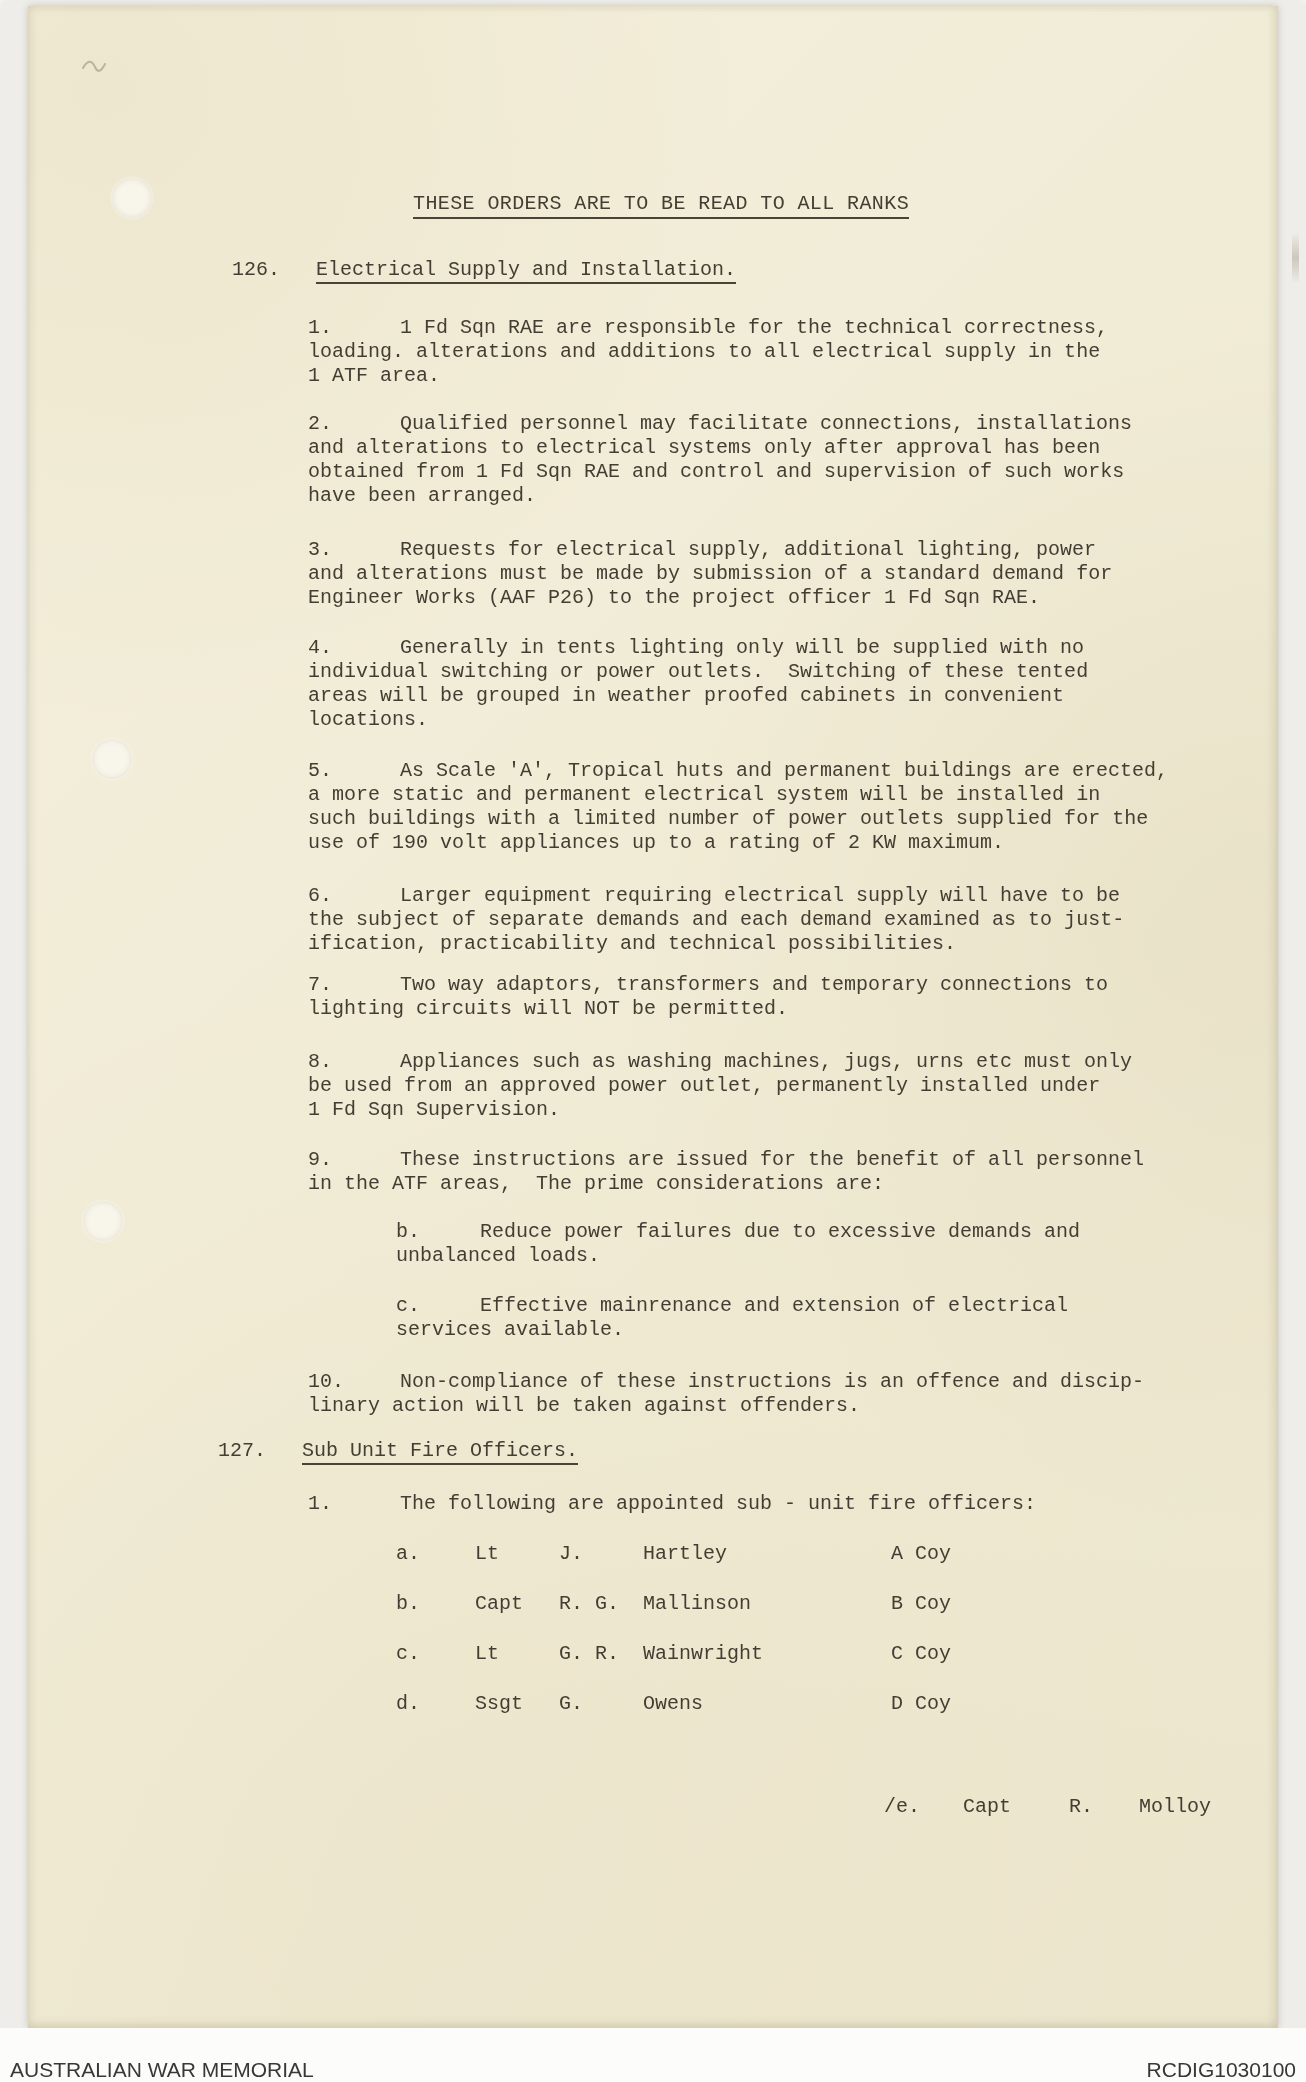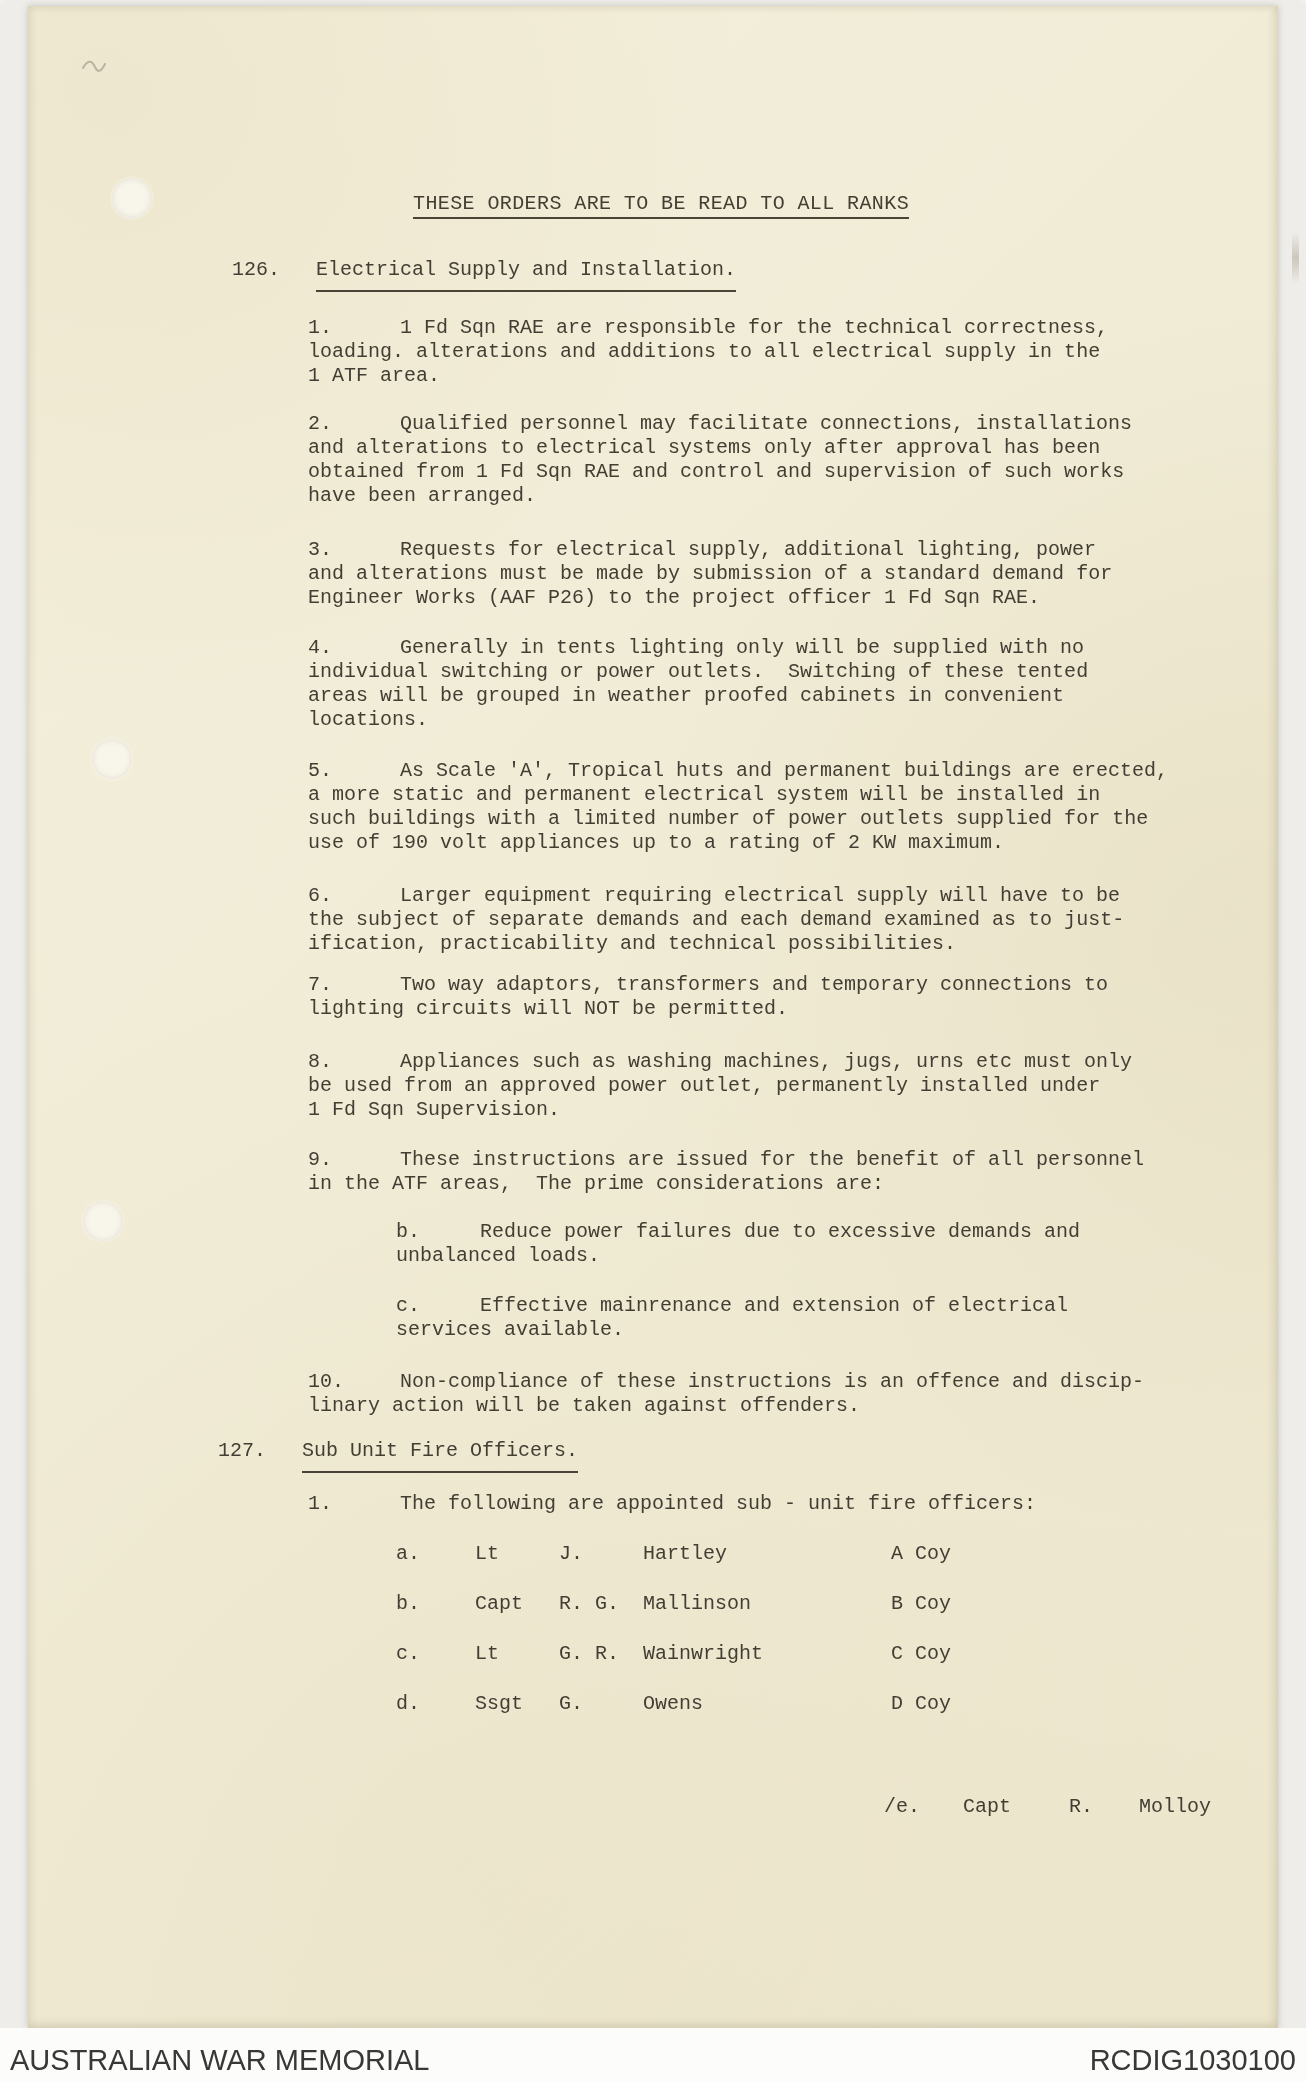--- a/index.html
+++ b/index.html
@@ -35,21 +35,21 @@
     line-height:24px;
   }
 
   .banner { margin-left:385px; margin-bottom:42px; }
   .banner span { border-bottom:2px solid #4a4437; padding-bottom:2px; letter-spacing:0.4px; white-space:pre; }
 
   .sec-head { white-space:nowrap; }
   .head126 { margin-left:204px; }
   .head127 { margin-left:190px; }
   .secnum  { display:inline-block; width:84px; vertical-align:top; }
-  .sectitle{ border-bottom:2px solid #4a4437; padding-bottom:9px; }
+  .sectitle{ border-bottom:2px solid #4a4437; padding-bottom:1px; }
 
   .para { margin-left:280px; }
   .pnum { display:inline-block; width:92px; vertical-align:top; white-space:pre; }
   .ptext { white-space:pre; }
 
   .sub { margin-left:368px; }
   .snum { display:inline-block; width:84px; vertical-align:top; white-space:pre; }
   .stext { white-space:pre; }
 
   .officer { margin-left:368px; white-space:nowrap; }
@@ -81,24 +81,24 @@
   .pencil-mark { position:absolute; left:80px; top:52px; opacity:0.55; }
   .edge-nick {
     position:absolute; left:1292px; top:232px; width:7px; height:52px;
     border-radius:4px;
     background:linear-gradient(180deg, rgba(140,130,105,0.0), rgba(140,130,105,0.35), rgba(140,130,105,0.0));
   }
 
   .footer {
     position:absolute; left:0; bottom:0; width:1306px; height:54px;
     background:#fcfcfb;
-    display:flex; align-items:flex-start; justify-content:space-between;
-    padding:16px 10px;
+    display:flex; align-items:flex-end; justify-content:space-between;
+    padding:0 10px;
     font-family:"Liberation Sans","DejaVu Sans",sans-serif;
-    font-size:29px; color:#383838;
+    font-size:21px; color:#383838;
   }
 </style>
 </head>
 <body>
 
 <div class="stage">
 
   <div class="paper">
     <div class="content">
 

